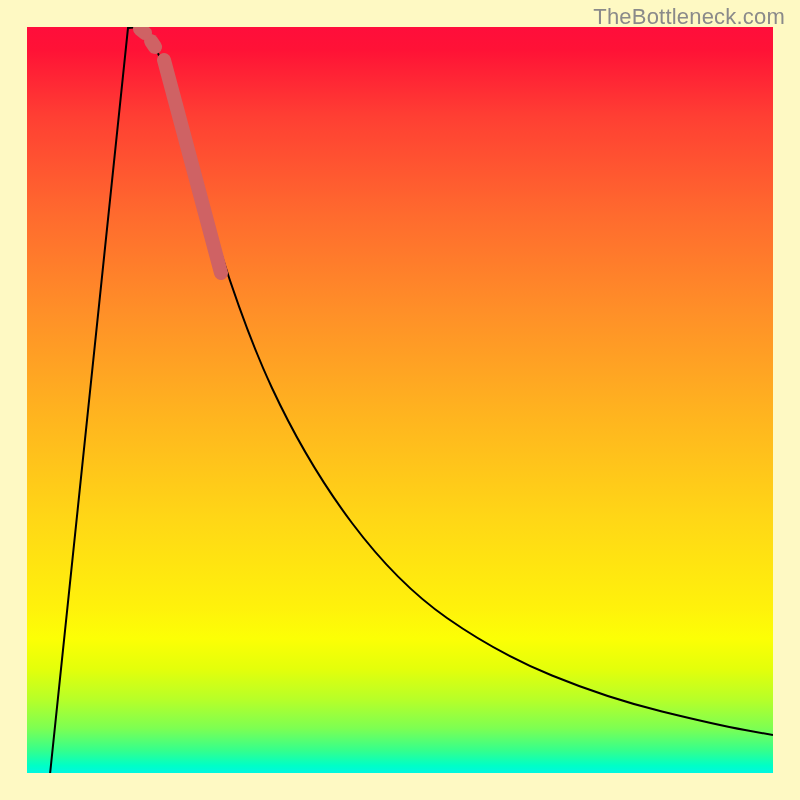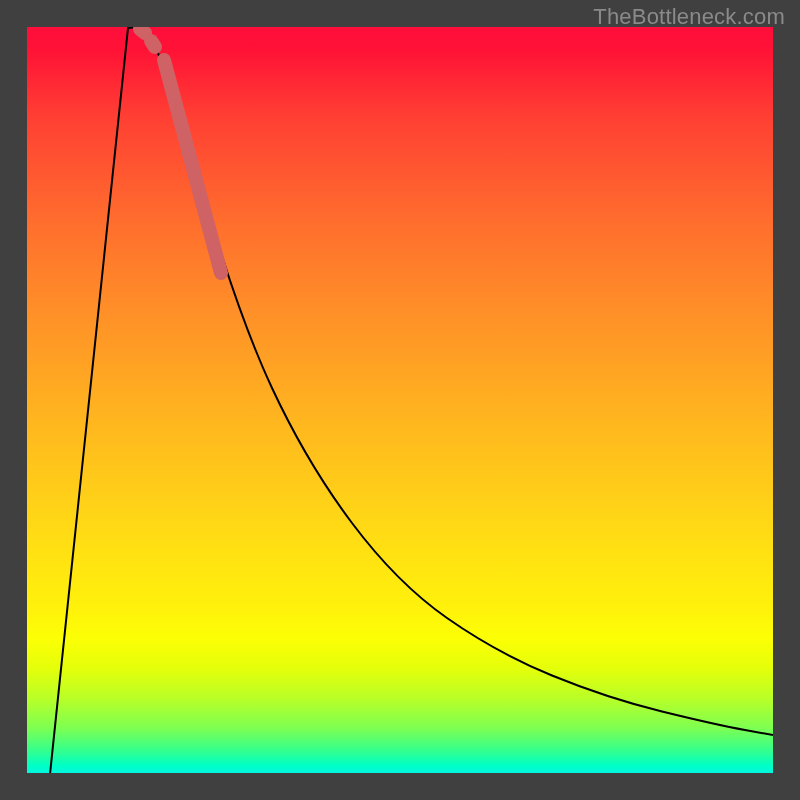--- a/index.html
+++ b/index.html
@@ -8,21 +8,21 @@
     width: 800px;
     height: 800px;
     overflow: hidden;
     background: #000;
     font-family: Arial, Helvetica, sans-serif;
   }
   .frame {
     position: relative;
     width: 800px;
     height: 800px;
-    background: #404040;
+    background: #fef9c3;
   }
   .plot {
     position: absolute;
     left: 27px;
     top: 27px;
     width: 746px;
     height: 746px;
     overflow: hidden;
   }
   .gradient {

